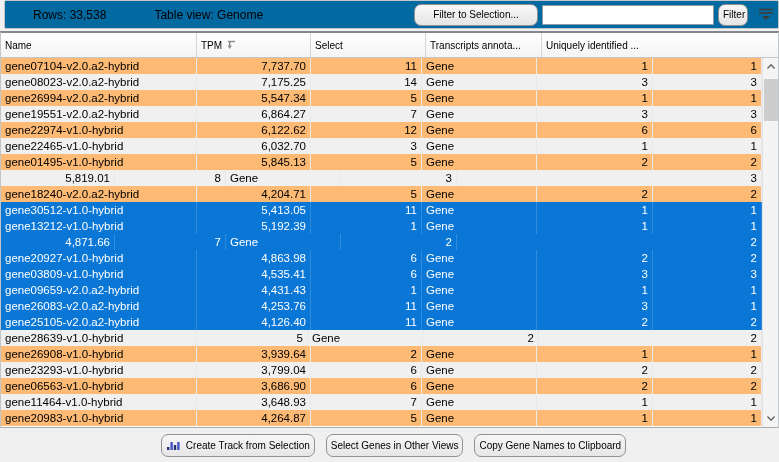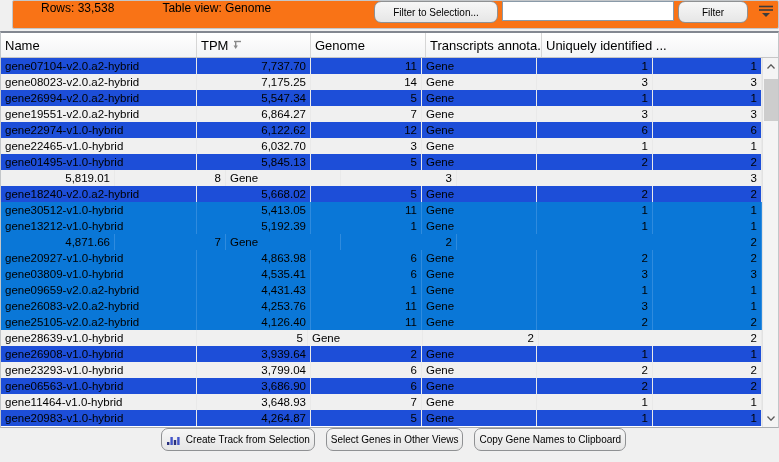--- a/index.html
+++ b/index.html
@@ -2,84 +2,84 @@
 <html style="--sel: #0a77d7; --alt: #f0f0f0;"><head>
 <meta charset="utf-8">
 <style>
   html,body{margin:0;padding:0}
   body{
     width:779px;height:462px;position:relative;overflow:hidden;
     background:#f0f0f0;font-family:"Liberation Sans",sans-serif;font-size:12px;color:#000;
   }
   
   .toolbar{
-    position:absolute;top:0;left:12px;right:0;height:29px;box-sizing:border-box;
-    background:#f97316;border:1px solid #c3c6c9;border-radius:2px;
-    display:flex;align-items:flex-start;
+    position:absolute;top:0;left:4px;right:0;height:29px;box-sizing:border-box;
+    background:#0369a1;border:1px solid #c3c6c9;border-radius:2px;
+    display:flex;align-items:center;
   }
   .rows-label{margin-left:28px;white-space:nowrap}
   .view-label{margin-left:48px;white-space:nowrap}
   .toolbar-spacer{flex:1}
   .btn{
     background:linear-gradient(#f7f7f7,#e6e6e6);
     border:1px solid #8f9193;border-radius:7px;
     height:22px;font-size:10px;font-family:inherit;color:#000;
     padding:0 4px;white-space:nowrap;box-sizing:border-box;
   }
   .filter-sel-btn{width:124px;margin-right:4px}
   .filter-input{
     width:164px;height:18px;border:1px solid #8a9aa8;margin-right:4px;
     font-family:inherit;font-size:12px;padding:0 3px;
   }
-  .filter-btn{width:70px;margin-right:8px}
+  .filter-btn{width:30px;margin-right:8px}
   .filter-expand{width:20px;height:20px;display:flex;align-items:center;justify-content:center;margin-right:2px;cursor:pointer}
   
   .table-wrap{
     position:absolute;top:31px;left:0;right:0;bottom:34px;box-sizing:border-box;
     background:#fff;border-top:2px solid #828790;border-left:1px solid #c3c6c9;
     border-right:1px solid #c3c6c9;border-bottom:1px solid #aaadb0;
   }
   .thead{
     display:flex;height:25px;box-sizing:border-box;
     background:linear-gradient(#ffffff,#f3f4f5);
     border-bottom:1px solid #c6c6c6;
   }
   .th{
     box-sizing:border-box;padding:0 4px;border-right:1px solid #d6d6d6;
     display:flex;align-items:center;gap:5px;white-space:nowrap;overflow:hidden;
-    font-size:13px;cursor:default;
+    font-size:10px;cursor:default;
   }
   .th:last-child{flex:1;border-right:none}
   .col-name{width:196px}
   .col-tpm{width:114px}
   .col-exons{width:111px}
   .col-biotype{width:115px}
   .col-transcripts{width:116px}
   .col-unique{width:110px}
   .tbody{position:absolute;top:25px;left:0;right:16px;bottom:0;overflow:hidden}
-  .tr{display:flex;height:16px;box-sizing:border-box;background:#1d4ed8}
+  .tr{display:flex;height:16px;box-sizing:border-box;background:#fdba74}
   .tr.alt{background:var(--alt,#f0f0f0)}
-  .tr.selected{background:var(--sel,#0a77d7);color:#000000}
+  .tr.selected{background:var(--sel,#0a77d7);color:#ffffff}
   .td{
     box-sizing:border-box;padding:0 4px;border-right:1px solid #e9e9e9;
     line-height:16px;font-size:11.5px;white-space:nowrap;overflow:hidden;
   }
   .td:last-child{flex:1}
   .tr.selected .td{border-right-color:#2f8bde}
   .num{text-align:right}
   
   .vscroll{position:absolute;top:25px;right:0;bottom:0;width:16px;background:#f4f4f4;border-left:1px solid #e2e2e2;box-sizing:border-box}
   .scroll-arrow{position:absolute;left:0;width:16px;height:17px;display:flex;align-items:center;justify-content:center;cursor:pointer}
   .scroll-arrow.up{top:0}
   .scroll-arrow.down{bottom:0}
   .scroll-thumb{position:absolute;left:1px;top:21px;width:14px;height:42px;background:#cdcdcd;cursor:pointer}
   
   .footer{
     position:absolute;left:0;right:0;bottom:0;height:34px;background:#f0f0f0;
-    display:flex;align-items:flex-start;justify-content:center;gap:11px;margin-left:8px;
+    display:flex;align-items:center;justify-content:center;gap:11px;margin-left:8px;
   }
   .footer .btn{height:23px;display:inline-flex;align-items:center;gap:6px}
 </style>
 </head>
 <body>
 
 <div class="toolbar">
   <span class="rows-label">Rows: 33,538</span>
   <span class="view-label">Table view: Genome</span>
   <span class="toolbar-spacer"></span>
@@ -102,21 +102,21 @@
     </div>
     <div class="th col-tpm">
       <span>TPM</span>
       <svg width="9" height="10" viewBox="0 0 9 10">
         <line x1="1" y1="1.5" x2="8" y2="1.5" stroke="#8a8a8a" stroke-width="1.4"></line>
         <line x1="2.7" y1="1.5" x2="2.7" y2="6" stroke="#8a8a8a" stroke-width="1.4"></line>
         <polygon points="0.5,5.5 4.9,5.5 2.7,9" fill="#8a8a8a"></polygon>
       </svg>
     </div>
     <div class="th col-biotype">
-      <span>Genome</span>
+      <span>Select</span>
     </div>
     <div class="th col-transcripts">
       <span>Transcripts annota...</span>
     </div>
     <div class="th col-unique">
       <span>Uniquely identified ...</span>
     </div>
   </div>
 
   <div class="tbody">
@@ -178,21 +178,21 @@
   </div>
       <div class="tr alt">
     <div class="td col-tpm num">5,819.01</div>
     <div class="td col-exons num">8</div>
     <div class="td col-biotype">Gene</div>
     <div class="td col-transcripts num">3</div>
     <div class="td col-unique num">3</div>
   </div>
       <div class="tr">
     <div class="td col-name">gene18240-v2.0.a2-hybrid</div>
-    <div class="td col-tpm num">5,668.02</div>
+    <div class="td col-tpm num">4,204.71</div>
     <div class="td col-exons num">5</div>
     <div class="td col-biotype">Gene</div>
     <div class="td col-transcripts num">2</div>
     <div class="td col-unique num">2</div>
   </div>
       <div class="tr selected">
     <div class="td col-name">gene30512-v1.0-hybrid</div>
     <div class="td col-tpm num">5,413.05</div>
     <div class="td col-exons num">11</div>
     <div class="td col-biotype">Gene</div>

